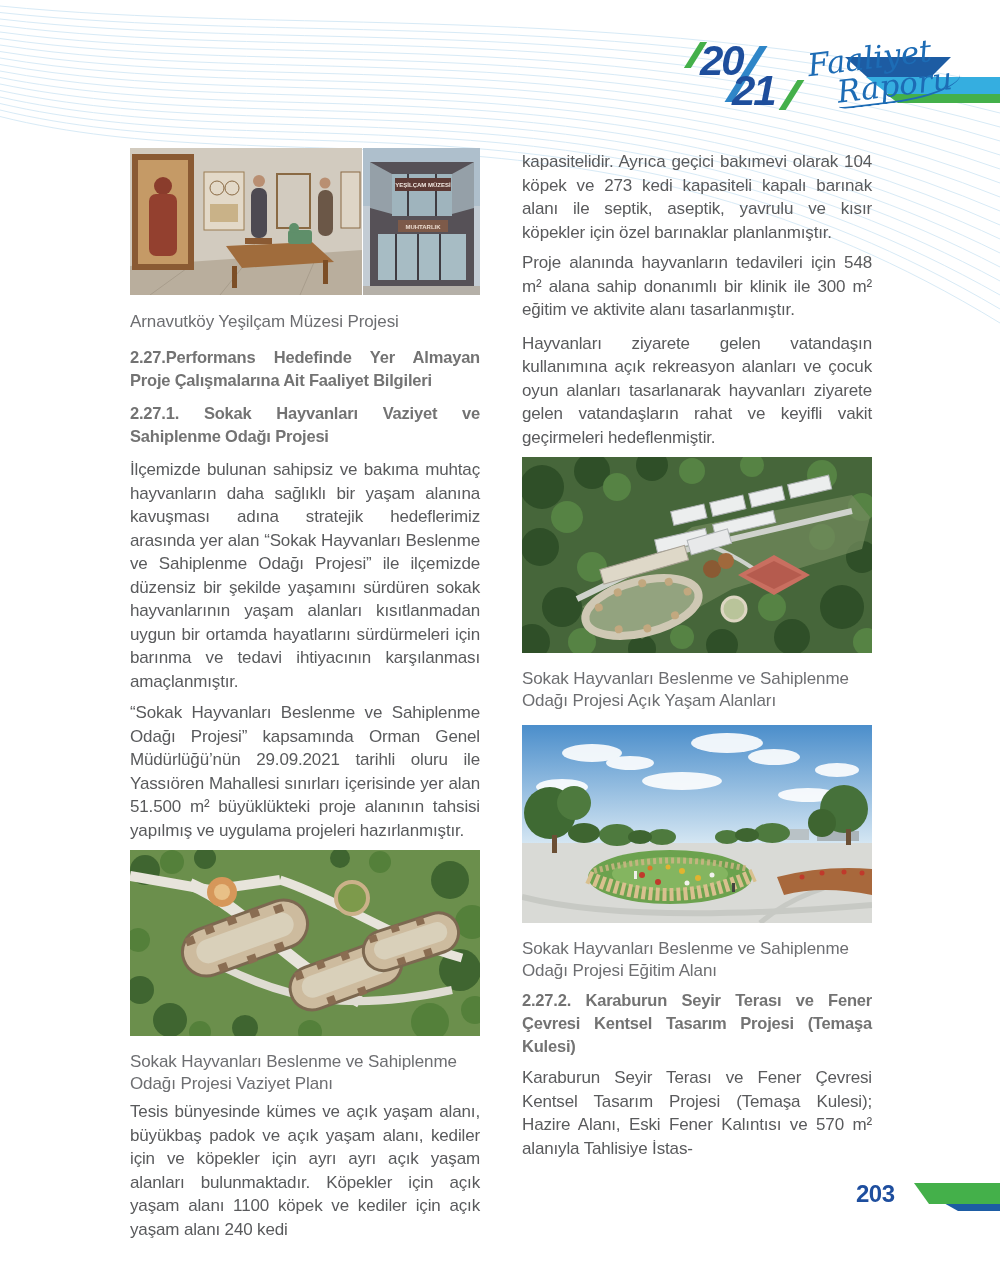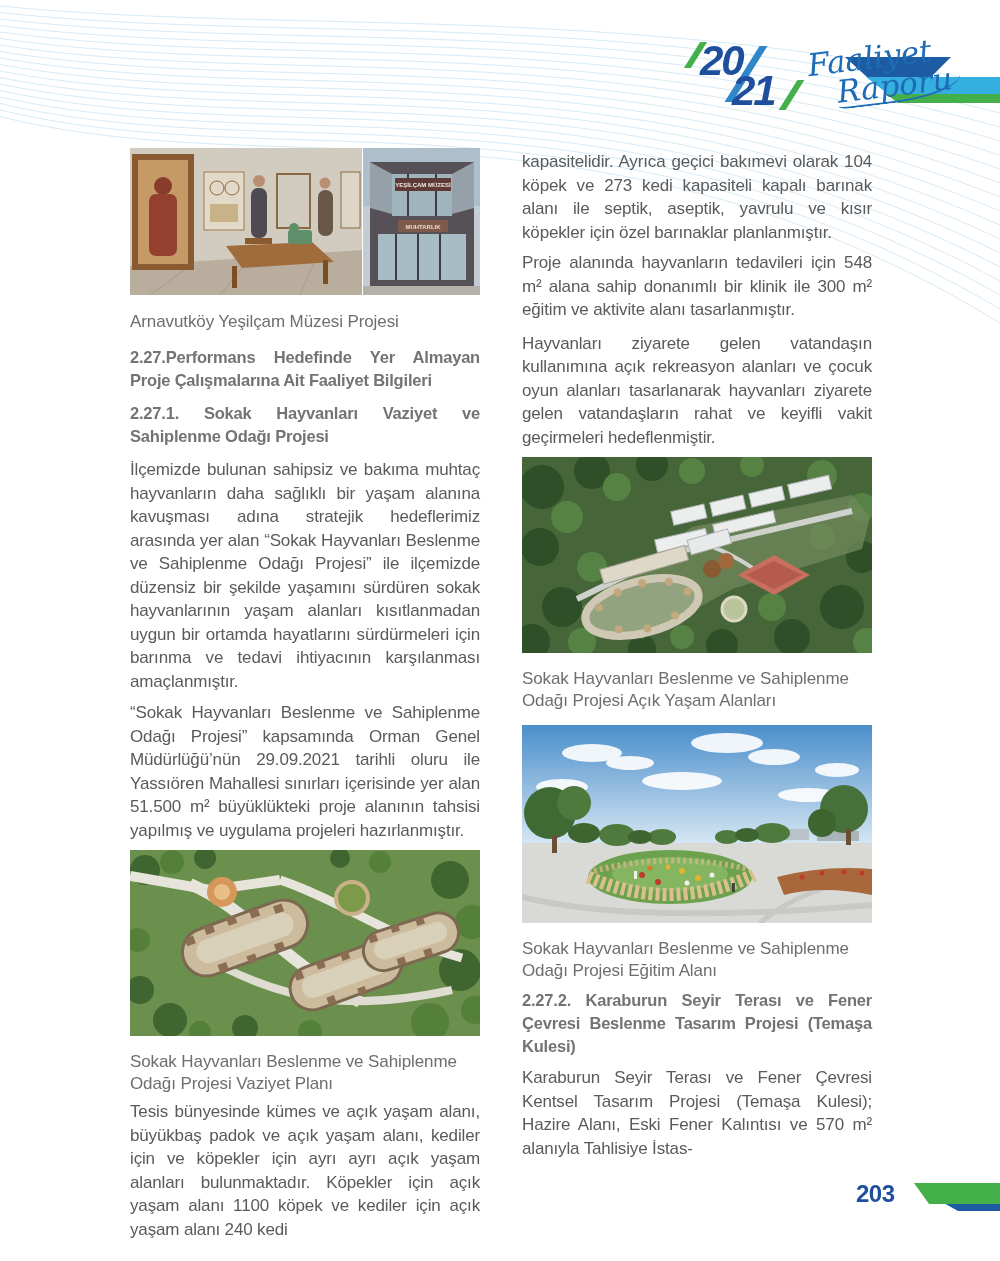--- a/index.html
+++ b/index.html
@@ -358,21 +358,21 @@
       </g>
       <path d="M66,152 Q 148,188 232,150" stroke="#d9c08e" stroke-width="13" fill="none" stroke-dasharray="4 3"></path>
       <path d="M72,146 Q 148,126 226,144" stroke="#cdb584" stroke-width="6" fill="none" stroke-dasharray="3 3" opacity="0.85"></path>
       <rect x="210" y="158" width="3" height="9" fill="#44453f"></rect>
       <rect x="112" y="146" width="3" height="8" fill="#f0efe9"></rect>
     </svg>
   </figure>
 
   <p class="caption" style="margin-bottom:7px">Sokak Hayvanları Beslenme ve Sahiplenme Odağı Projesi Eğitim Alanı</p>
 
-  <h3 class="head" style="margin-bottom:8px">2.27.2. Karaburun Seyir Terası ve Fener Çevresi Beslenme Tasarım Projesi (Temaşa Kulesi)</h3>
+  <h3 class="head" style="margin-bottom:8px">2.27.2. Karaburun Seyir Terası ve Fener Çevresi Kentsel Tasarım Projesi (Temaşa Kulesi)</h3>
 
   <p class="body">Karaburun Seyir Terası ve Fener Çevresi Kentsel Tasarım Projesi (Temaşa Kulesi); Hazire Alanı, Eski Fener Kalıntısı ve 570 m² alanıyla Tahlisiye İstas-</p>
 </div>
 
 <span class="page-num">203</span>
 <svg class="footer-swoosh" width="98" height="36">
   <polygon points="40,22 98,22 98,31 56,31" fill="#1d5ca3"></polygon>
   <polygon points="12,3 98,3 98,24 27,24" fill="#44b04a"></polygon>
 </svg>
 

